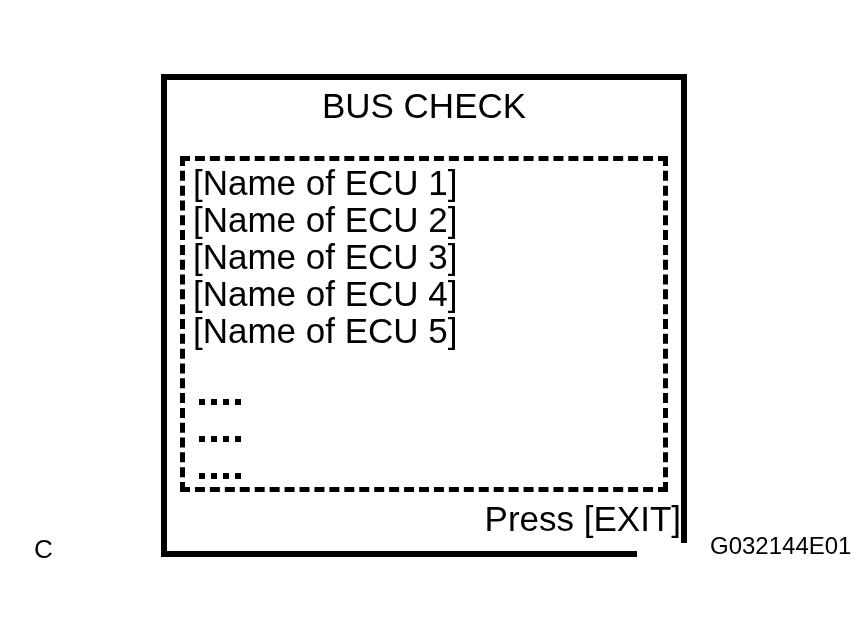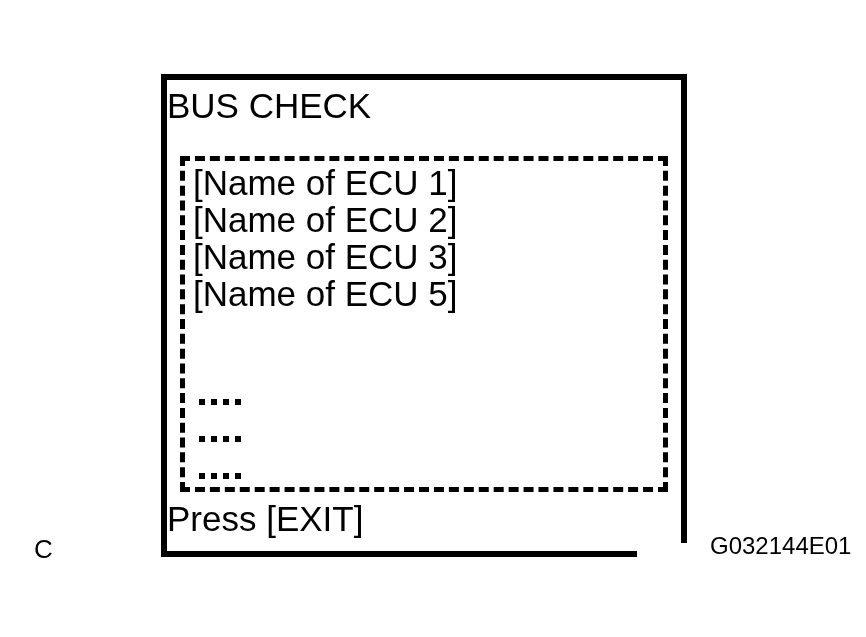--- a/index.html
+++ b/index.html
@@ -29,20 +29,21 @@
   #frame-left   { left: 161px; top: 74px;  width: 6px;   height: 483px; }
   #frame-right  { left: 681px; top: 74px;  width: 6px;   height: 469px; }
   #frame-bottom { left: 161px; top: 551px; width: 476px; height: 6px; }
 
   
   #screen-title {
     position: absolute;
     left: 167px;
     top: 86px;
     width: 514px;
+    text-align: center;
     font-size: 35px;
     line-height: 40px;
     color: #000000;
     letter-spacing: 0px;
     white-space: nowrap;
   }
 
   
   #ecu-panel {
     position: absolute;
@@ -87,21 +88,21 @@
     height: 6px;
     background: #000000;
   }
 
   
   #exit-hint {
     position: absolute;
     left: 167px;
     top: 499px;
     width: 514px;
-    text-align: left;
+    text-align: right;
     font-size: 35px;
     line-height: 40px;
     color: #000000;
     white-space: nowrap;
   }
 
   
   #figure-letter {
     position: absolute;
     left: 34px;
@@ -132,20 +133,21 @@
   <div class="frame-line" id="frame-bottom"></div>
 
   <div id="screen-title">BUS CHECK</div>
 
   <div id="ecu-panel">
 
     <div id="ecu-list">
       <div class="ecu-item">[Name of ECU 1]</div>
       <div class="ecu-item">[Name of ECU 2]</div>
       <div class="ecu-item">[Name of ECU 3]</div>
+      <div class="ecu-item">[Name of ECU 4]</div>
       <div class="ecu-item">[Name of ECU 5]</div>
     </div>
 
     <div id="ecu-continuation">
       <div class="dot-row">
         <span class="dot"></span>
         <span class="dot"></span>
         <span class="dot"></span>
         <span class="dot"></span>
       </div>

